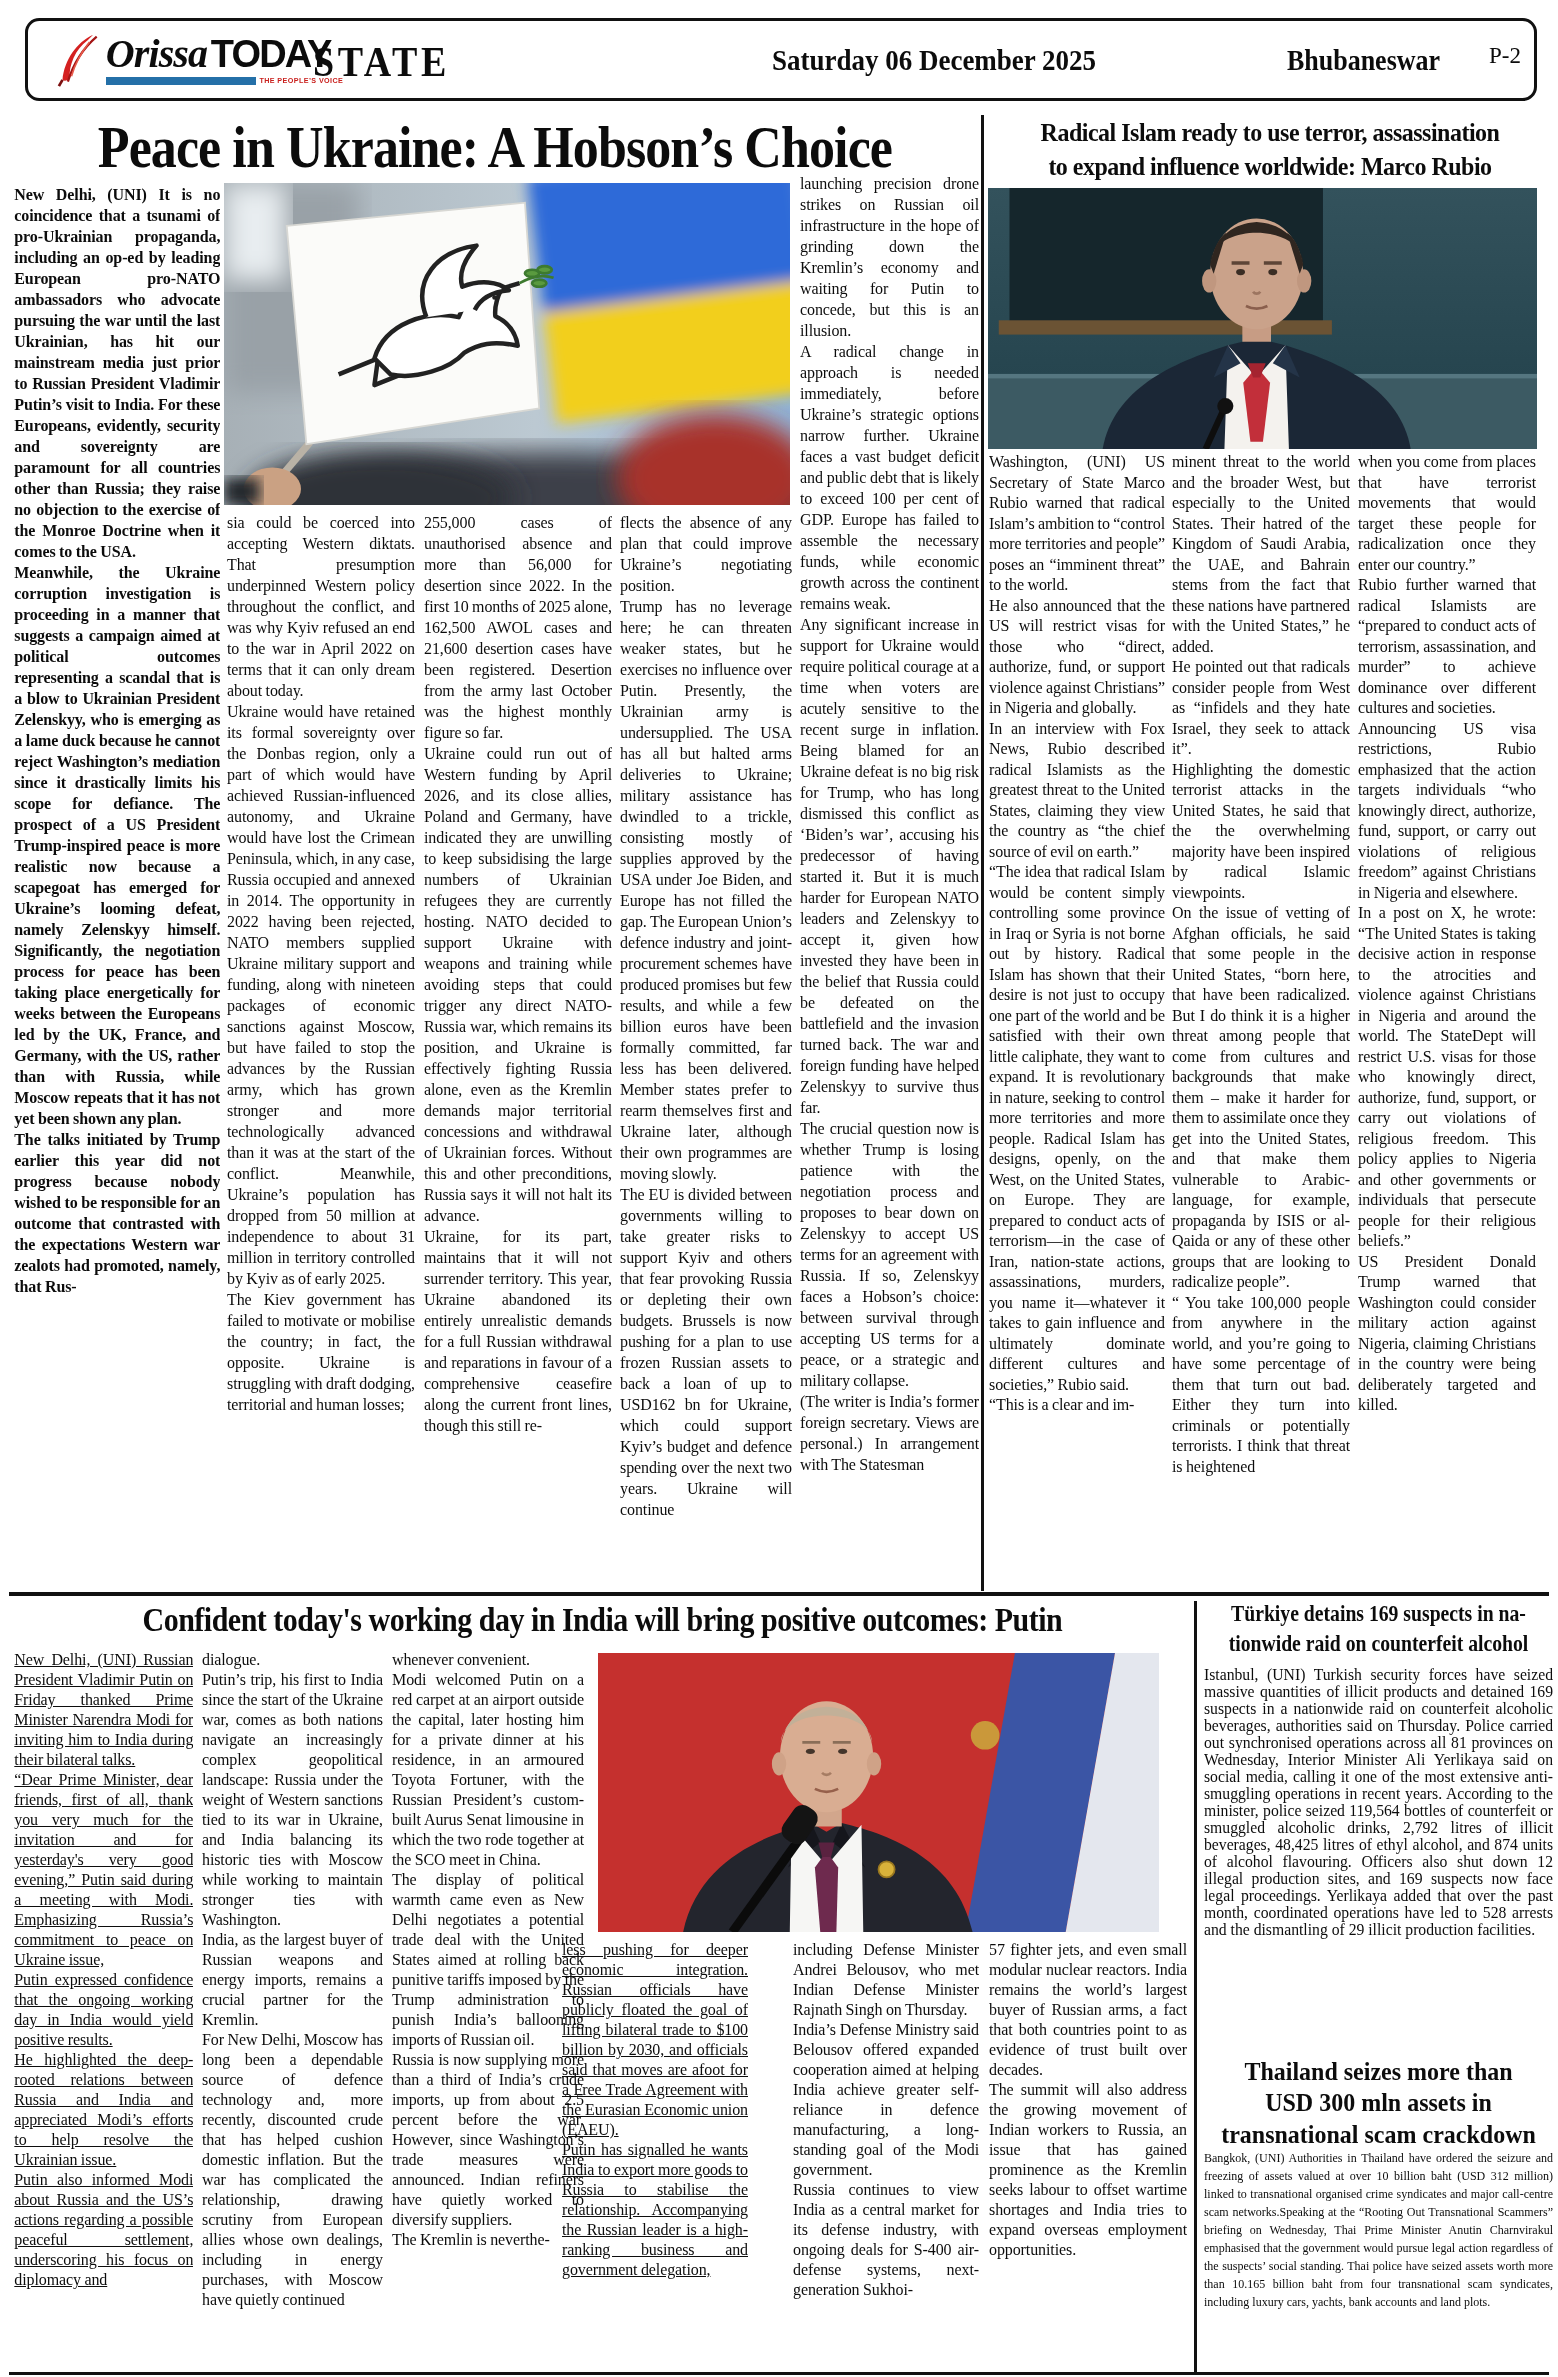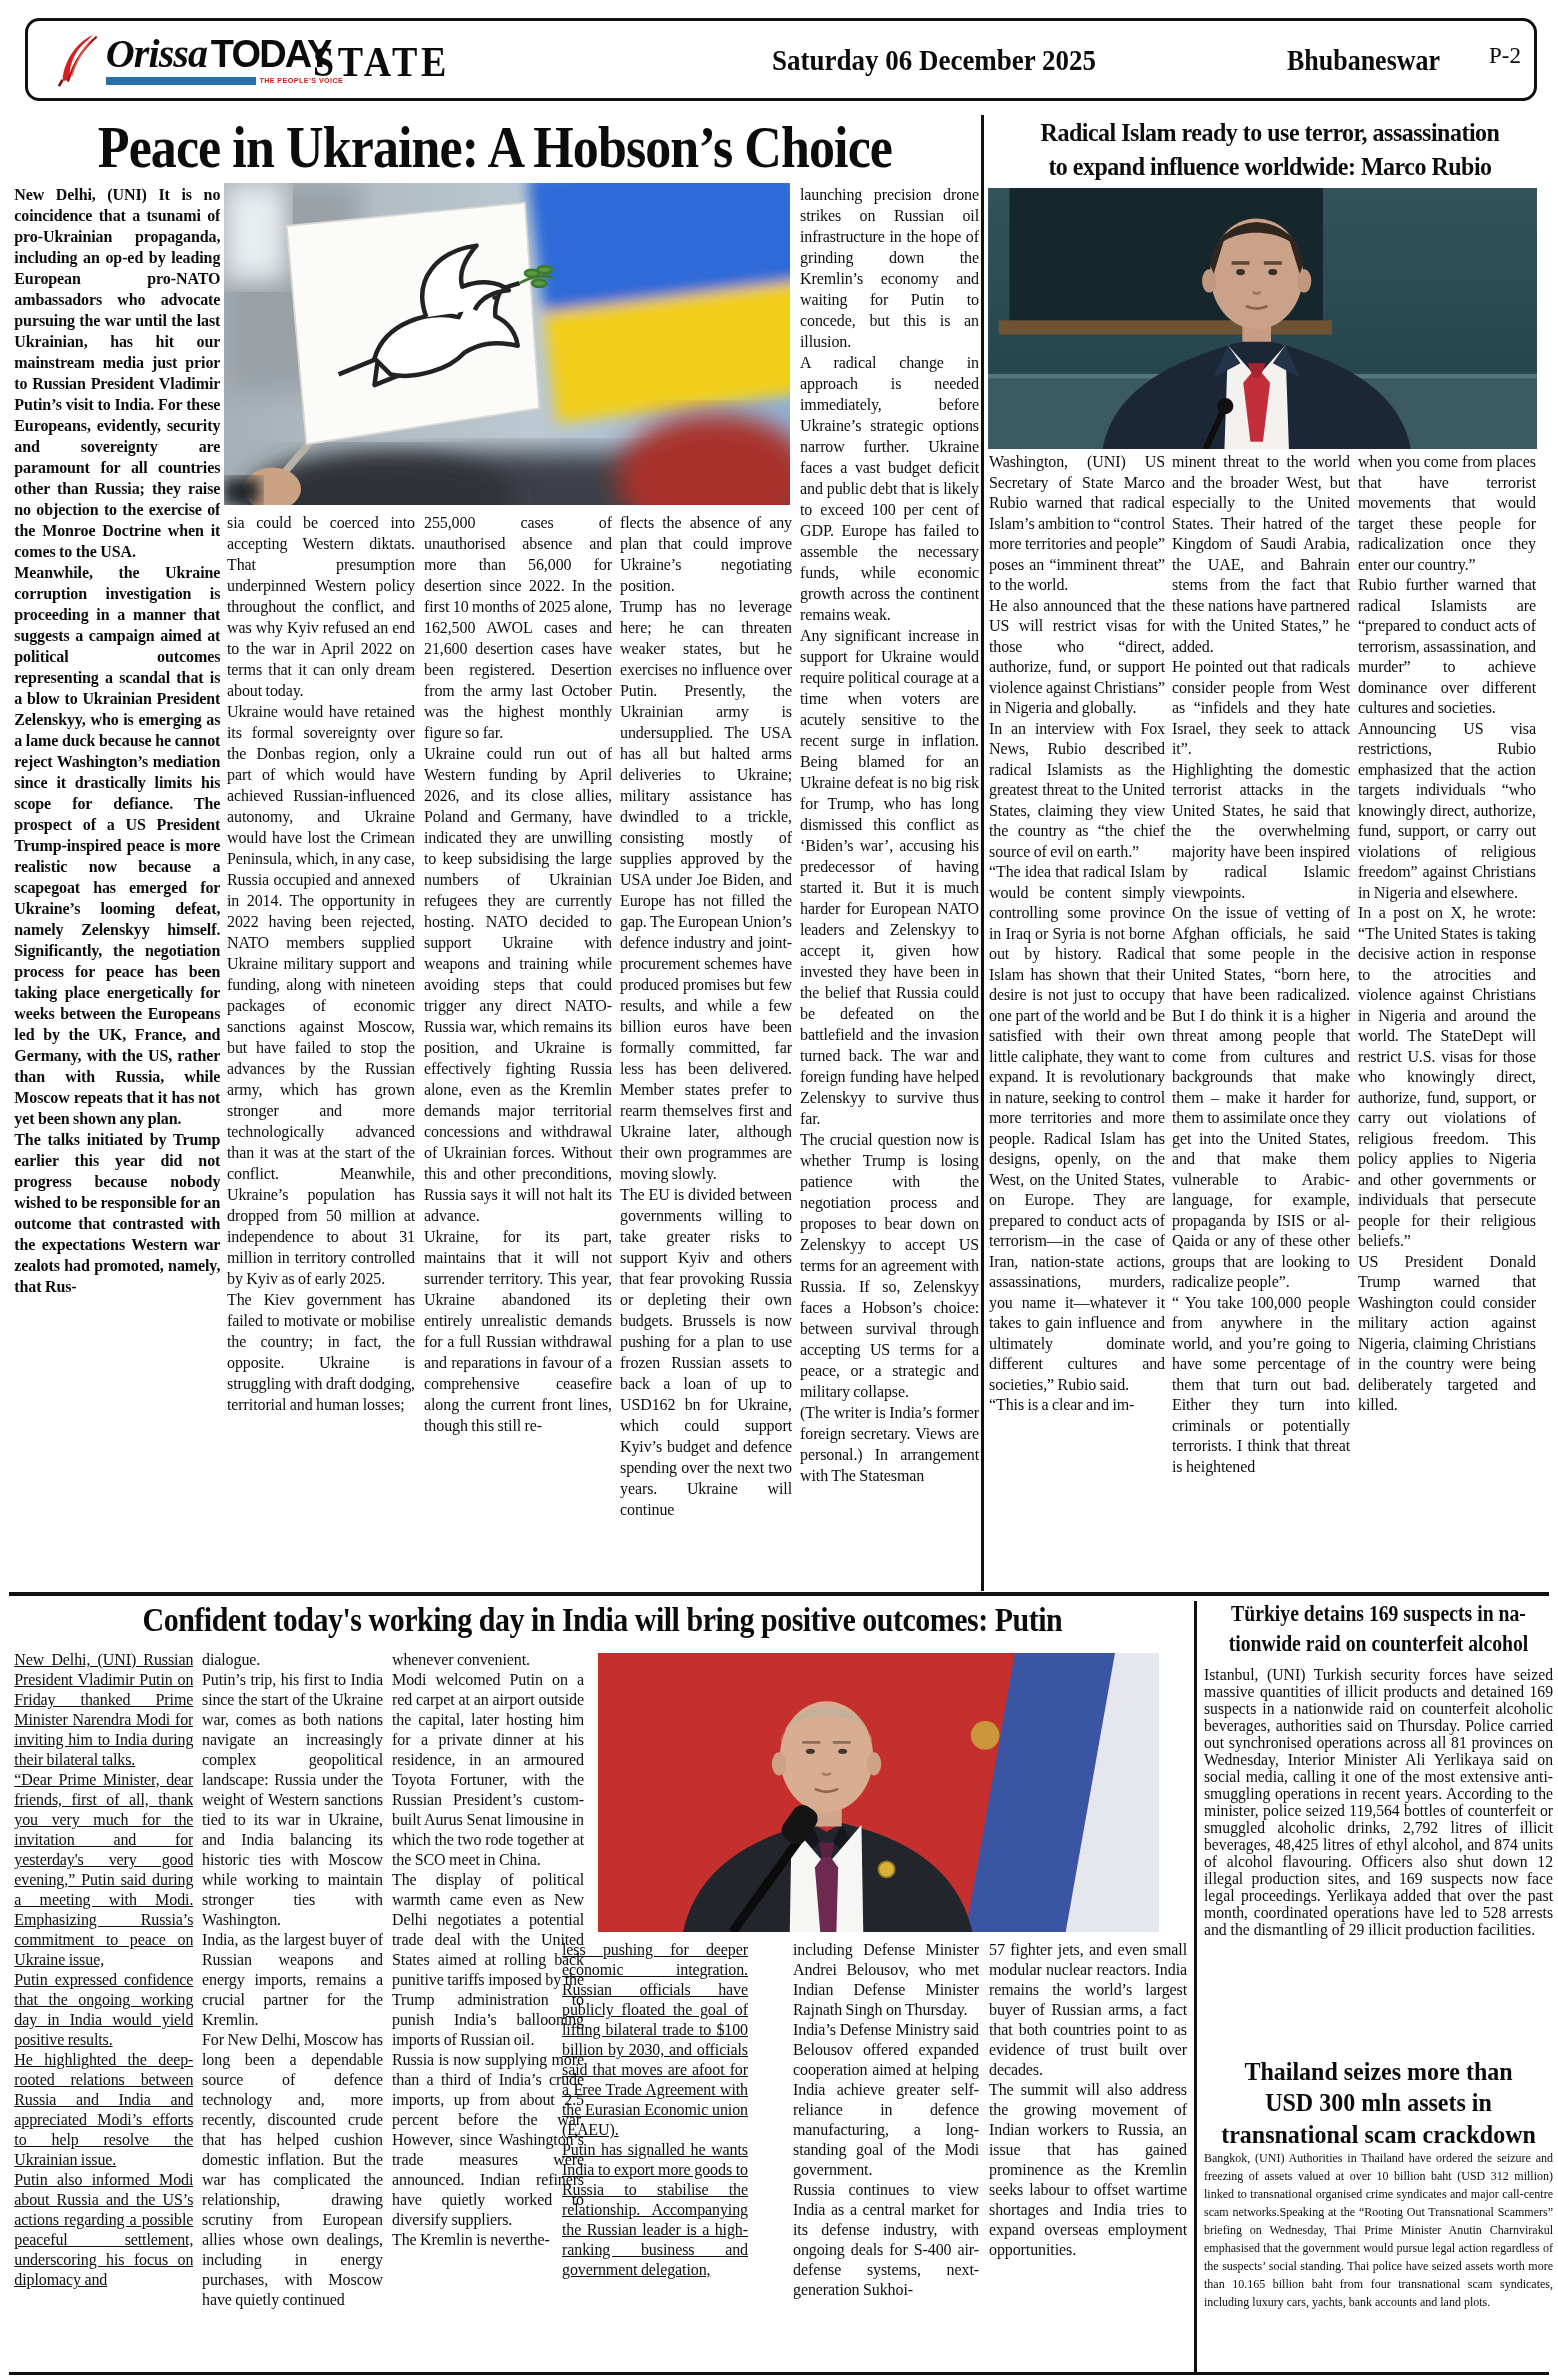--- a/index.html
+++ b/index.html
@@ -39,21 +39,21 @@
              font-size:19.7px;font-weight:bold;line-height:1.32;white-space:pre-line;transform:scaleY(1.12);transform-origin:top center;}
   .thai-head{position:absolute;left:1204px;top:2056px;width:349px;margin:0;text-align:center;
              font-size:24px;font-weight:bold;line-height:1.22;white-space:pre-line;transform:scaleY(1.08);transform-origin:top center;}
   
   .col{position:absolute;text-align:justify;white-space:pre-line;overflow:hidden;
        font-size:16px;line-height:21px;letter-spacing:-0.1px;word-spacing:-0.4px;hyphens:auto;}
   .ukr-c1{left:14.3px;top:184px;width:206px;height:1402px;font-weight:bold;}
   .ukr-c2{left:227px;top:512px;width:188px;height:1076px;}
   .ukr-c3{left:424px;top:512px;width:188px;height:1076px;}
   .ukr-c4{left:620px;top:512px;width:172px;height:1076px;}
-  .ukr-c5{left:800px;top:184px;width:179px;height:1402px;}
+  .ukr-c5{left:800px;top:173px;width:179px;height:1402px;}
   .rub-c{line-height:20.5px;top:452px;height:1135px;}
   .rub-c1{left:989px;width:176px;}
   .rub-c2{left:1172px;width:178px;}
   .rub-c3{left:1358px;width:178px;}
   .put-c{line-height:20px;}
   .put-c1{left:14.3px;top:1650px;width:179px;height:720px;text-decoration:underline;}
   .put-c2{left:202px;top:1650px;width:181px;height:720px;}
   .put-c3{left:392px;top:1650px;width:192px;height:720px;}
   .put-c4{left:562px;top:1940px;width:186px;height:432px;text-decoration:underline;}
   .put-c5{left:793px;top:1940px;width:186px;height:432px;}

